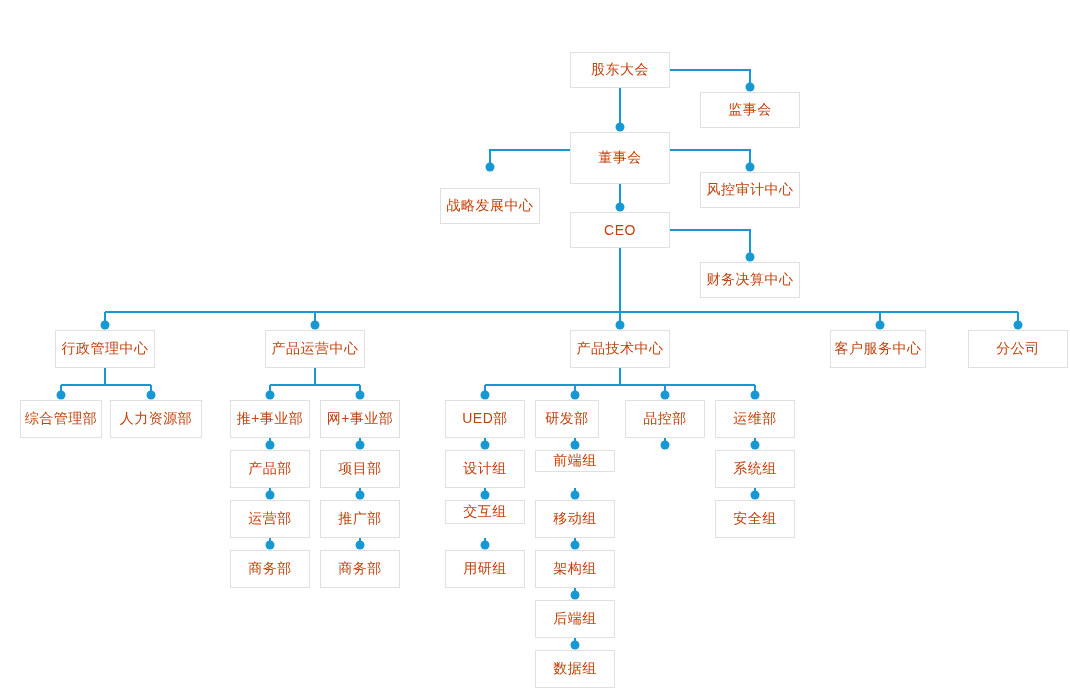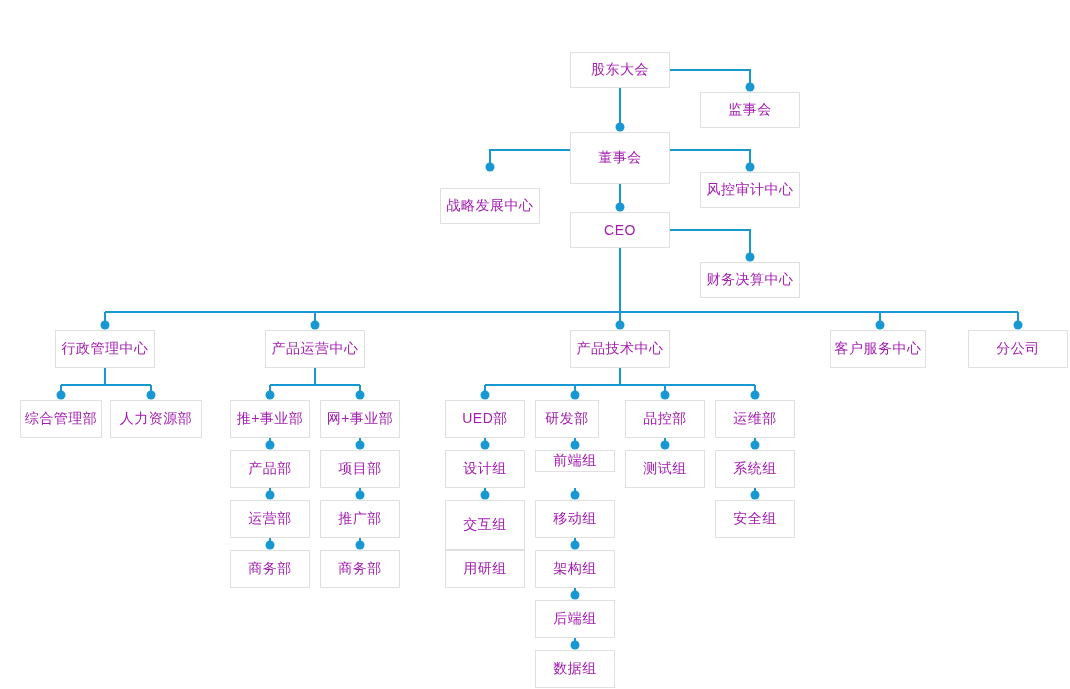--- a/index.html
+++ b/index.html
@@ -29,21 +29,21 @@
   }
   #edges circle {
     fill: #1898d3;
     stroke: none;
   }
   .node {
     position: absolute;
     box-sizing: border-box;
     background: #ffffff;
     border: 1px solid #e0e0e0;
-    color: #a21caf;
+    color: #c2410c;
     font-size: 14px;
     display: flex;
     align-items: center;
     justify-content: center;
     white-space: nowrap;
     letter-spacing: 0.5px;
   }
 </style>
 </head>
 <body>
@@ -134,27 +134,26 @@
   <div class="node" style="left:320px;top:500px;width:80px;height:38px">推广部</div>
   <div class="node" style="left:230px;top:550px;width:80px;height:38px">商务部</div>
   <div class="node" style="left:320px;top:550px;width:80px;height:38px">商务部</div>
 
   <div class="node" style="left:445px;top:400px;width:80px;height:38px">UED部</div>
   <div class="node" style="left:535px;top:400px;width:64px;height:38px">研发部</div>
   <div class="node" style="left:625px;top:400px;width:80px;height:38px">品控部</div>
   <div class="node" style="left:715px;top:400px;width:80px;height:38px">运维部</div>
 
   <div class="node" style="left:445px;top:450px;width:80px;height:38px">设计组</div>
-  <div class="node" style="left:445px;top:500px;width:80px;height:50px">交互组</div>
+  <div class="node" style="left:445px;top:500px;width:80px;height:24px">交互组</div>
   <div class="node" style="left:445px;top:550px;width:80px;height:38px">用研组</div>
 
   <div class="node" style="left:535px;top:450px;width:80px;height:22px">前端组</div>
   <div class="node" style="left:535px;top:500px;width:80px;height:38px">移动组</div>
   <div class="node" style="left:535px;top:550px;width:80px;height:38px">架构组</div>
   <div class="node" style="left:535px;top:600px;width:80px;height:38px">后端组</div>
   <div class="node" style="left:535px;top:650px;width:80px;height:38px">数据组</div>
 
-  <div class="node" style="left:625px;top:450px;width:80px;height:38px">测试组</div>
 
   <div class="node" style="left:715px;top:450px;width:80px;height:38px">系统组</div>
   <div class="node" style="left:715px;top:500px;width:80px;height:38px">安全组</div>
 
 </div>
 
 </body></html>

